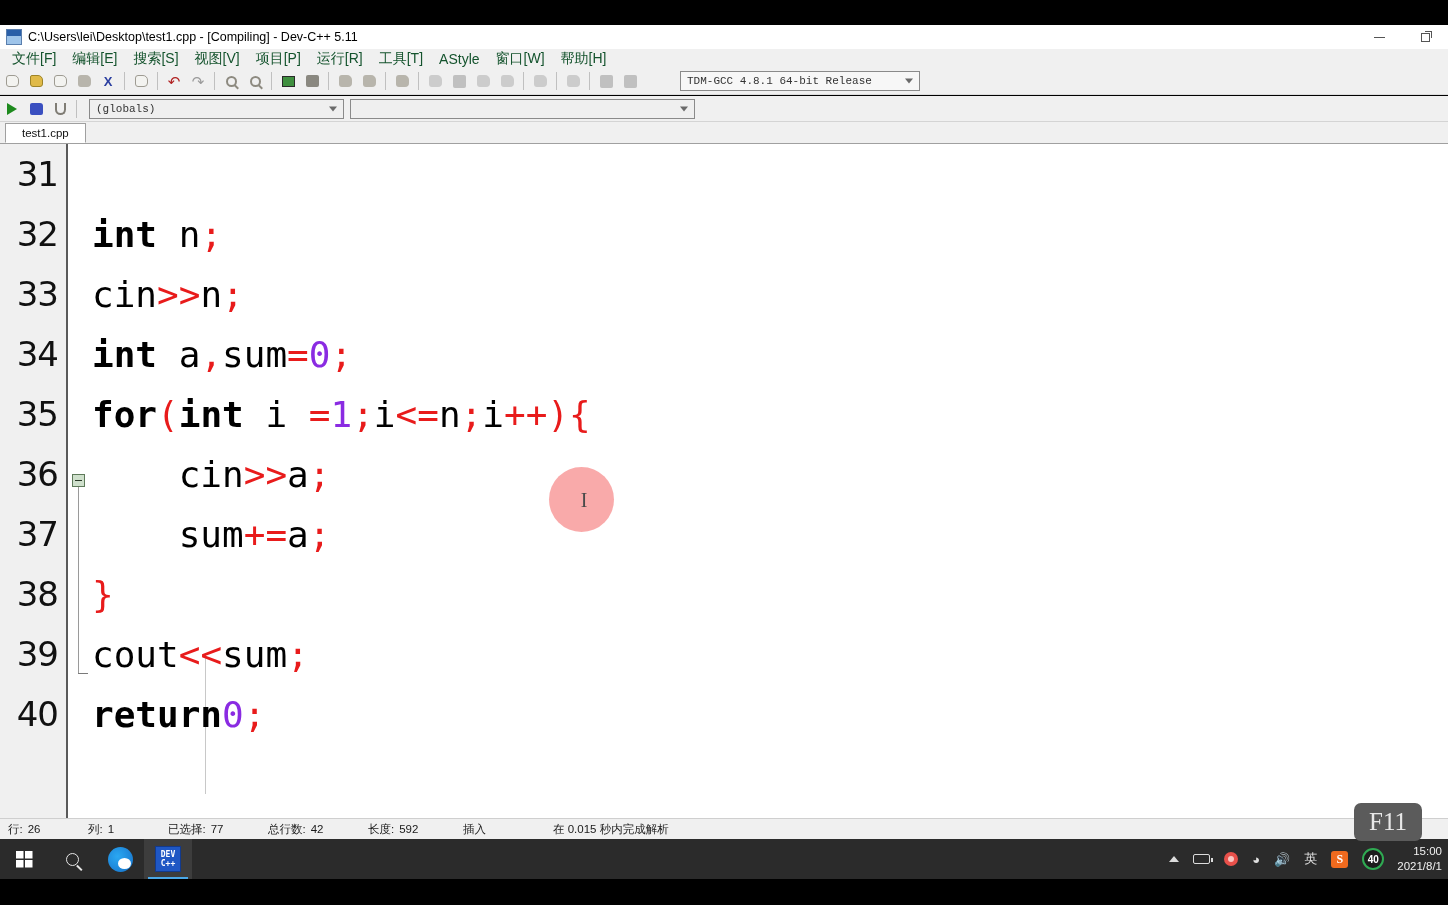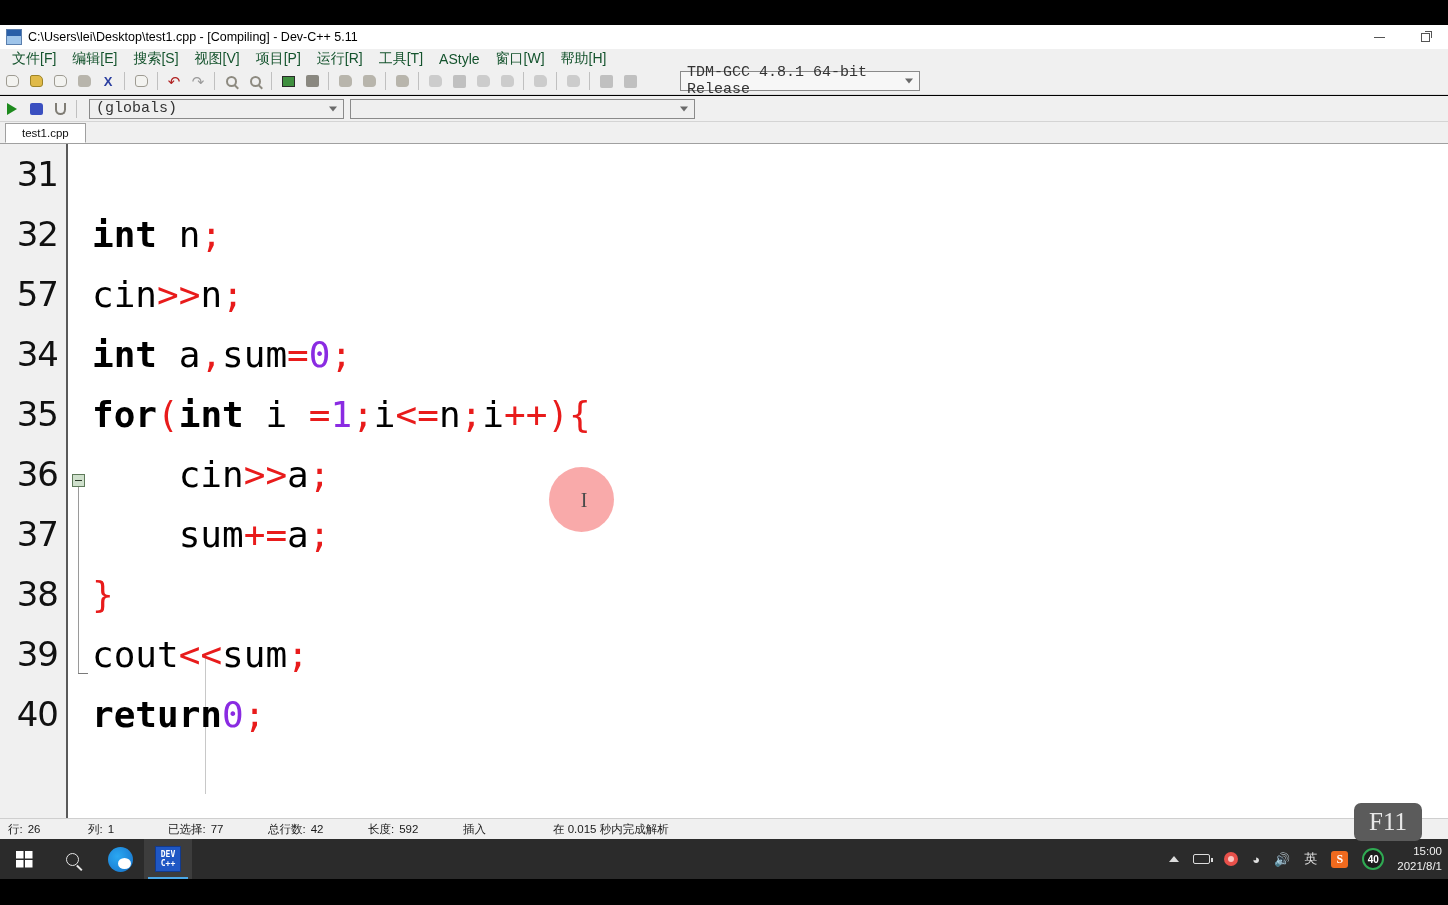--- a/index.html
+++ b/index.html
@@ -73,21 +73,21 @@
     width: 11px; height: 11px; border: 2px solid #8d8a80; border-radius: 50%;
     position: relative;
   }
   .mag::after { content: ""; position: absolute; right: -4px; bottom: -3px; width: 5px; height: 2px;
     background: #8d8a80; transform: rotate(45deg); }
   .goto-ico { width: 13px; height: 11px; background: #3f8f3f; border: 1px solid #2a2a2a; }
   .repl-ico { width: 13px; height: 12px; background: #8a8880; border-radius: 2px; }
 
   .combo {
     height: 20px; border: 1px solid #8a8a8a; background: #ffffff;
-    display: flex; align-items: center; font-size: 15px;
+    display: flex; align-items: center; font-size: 11px;
     font-family: "Liberation Mono", monospace; color: #333; padding-left: 6px;
     position: relative;
   }
   .combo .caret {
     position: absolute; right: 6px; top: 50%; transform: translateY(-50%);
     width: 0; height: 0; border-left: 4px solid transparent; border-right: 4px solid transparent;
     border-top: 5px solid #6a6a6a;
   }
   .compiler-combo { width: 240px; margin-left: auto; margin-right: 528px; background: #f7f7f7; }
 
@@ -438,21 +438,21 @@
         <div class="ln-num">31</div>
         <div class="ln-code"></div>
       </div>
 
       <div class="ln-row">
         <div class="ln-num">32</div>
         <div class="ln-code"><span class="kw">int</span> n<span class="op">;</span></div>
       </div>
 
       <div class="ln-row">
-        <div class="ln-num">57</div>
+        <div class="ln-num">33</div>
         <div class="ln-code">cin<span class="op">&gt;&gt;</span>n<span class="op">;</span></div>
       </div>
 
       <div class="ln-row">
         <div class="ln-num">34</div>
         <div class="ln-code"><span class="kw">int</span> a<span class="op">,</span>sum<span class="op">=</span><span class="num">0</span><span class="op">;</span></div>
       </div>
 
       <div class="ln-row">
         <div class="ln-num">35</div>

